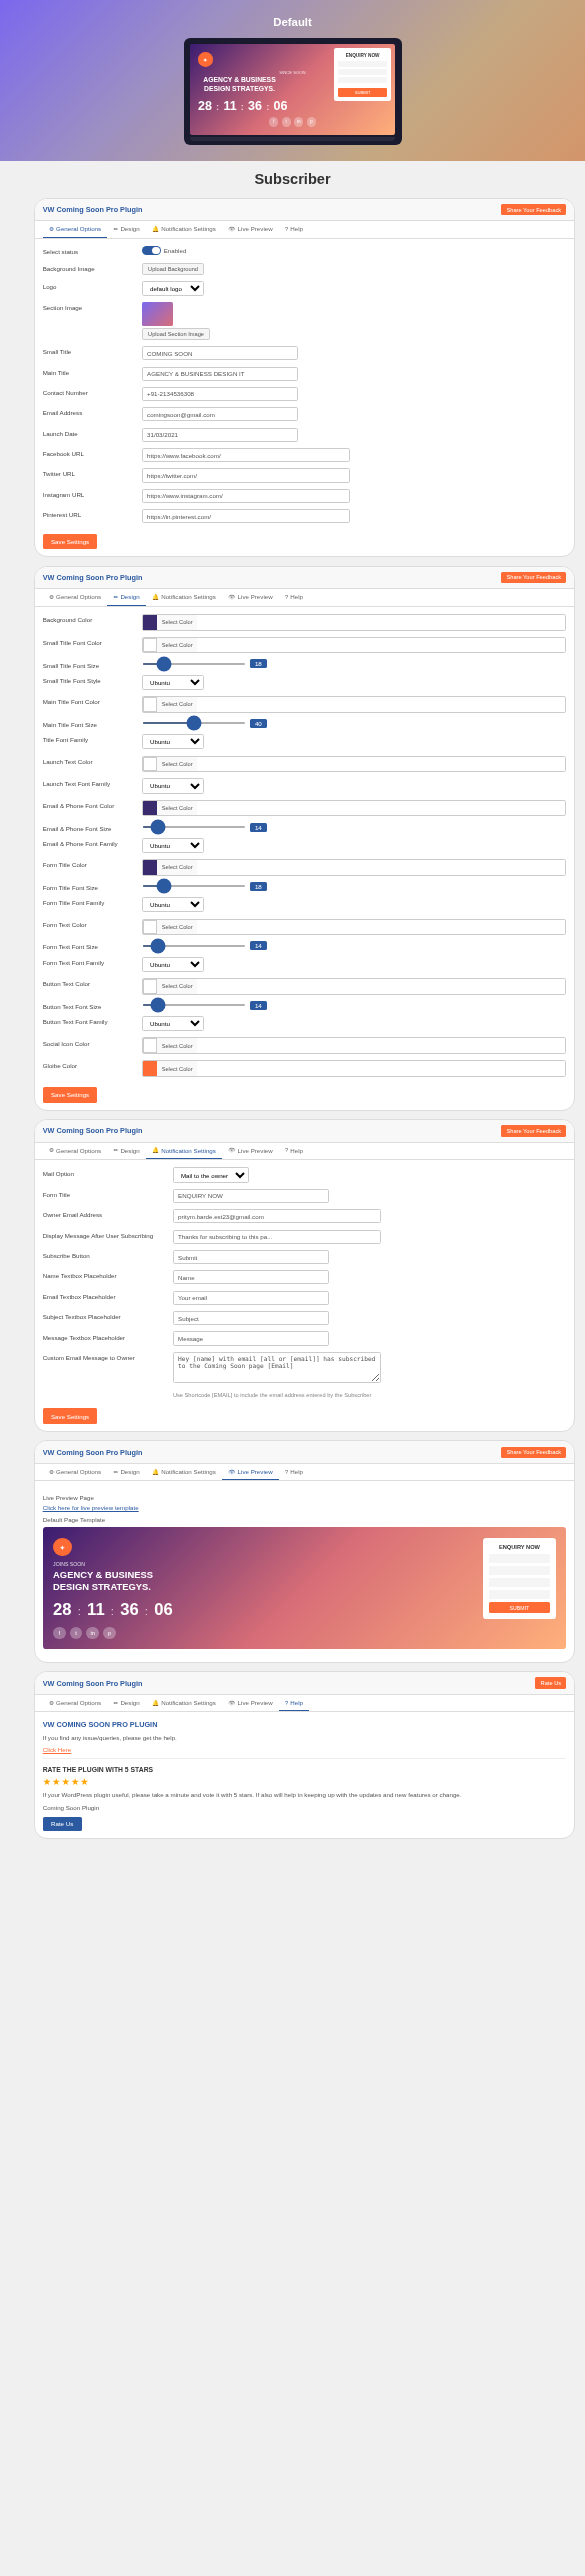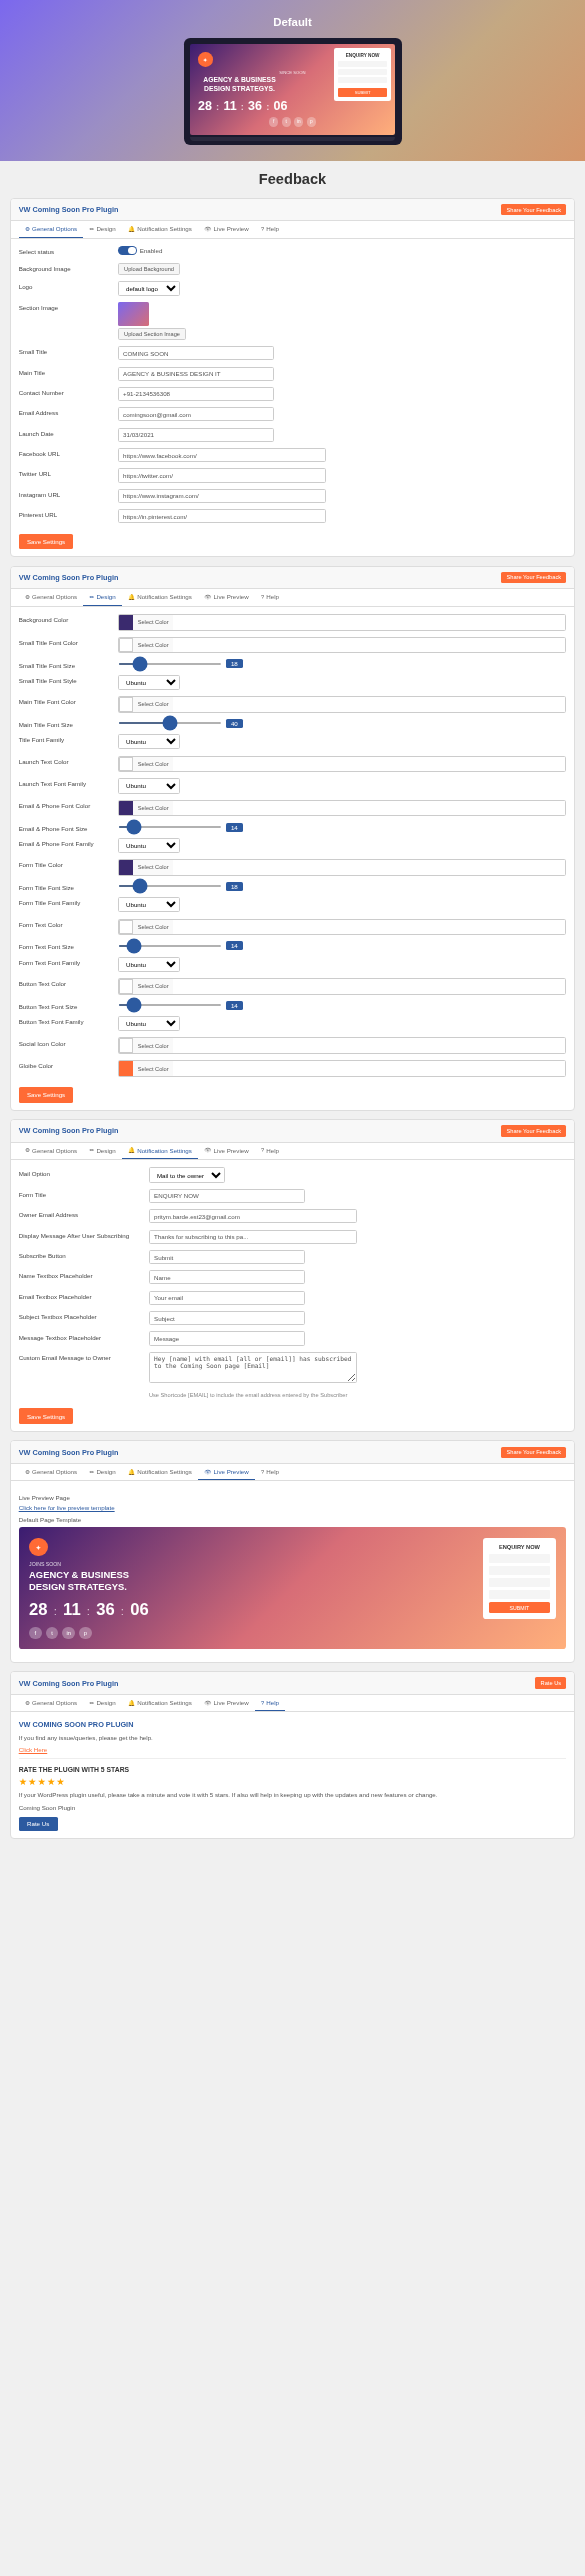--- a/index.html
+++ b/index.html
@@ -85,23 +85,24 @@
     .social-dot { width: 9.4px; height: 9.4px; border-radius: 50%; background: rgba(255,255,255,0.3); display: flex; align-items: center; justify-content: center; font-size: 4.7px; color: white; }
 
     
     .dashboard-section { background: #f0f0f0; padding: 10.4px; }
     .dashboard-title { text-align: center; font-size: 14.6px; font-weight: bold; color: #333; margin-bottom: 10.4px; }
 
     
     .plugin-panel {
       background: white;
       border: 0.5px solid #ddd;
-      border-radius: 4px;
+      border-radius: 13px;
       margin-bottom: 8.3px;
       overflow: hidden;
+      margin-left: 24px;
     }
     .panel-header {
       background: #f8f8f8;
       border-bottom: 0.5px solid #ddd;
       padding: 5.2px 7.3px;
       display: flex;
       align-items: center;
       justify-content: space-between;
     }
     .panel-header-title {
@@ -384,21 +385,21 @@
         <div class="social-dot">t</div>
         <div class="social-dot">in</div>
         <div class="social-dot">p</div>
       </div>
     </div>
     <div class="laptop-base"></div>
   </div>
 </div>
 
 <div class="dashboard-section">
-  <h1 class="dashboard-title">Feedback</h1>
+  <h1 class="dashboard-title">Subscriber</h1>
 
   <div class="plugin-panel">
     <div class="panel-header">
       <span class="panel-header-title">VW Coming Soon Pro Plugin</span>
       <button class="share-feedback-btn">Share Your Feedback</button>
     </div>
     <div class="panel-tabs">
       <div class="panel-tab active">
         <span class="panel-tab-icon">⚙</span>
         <span>General Options</span>

